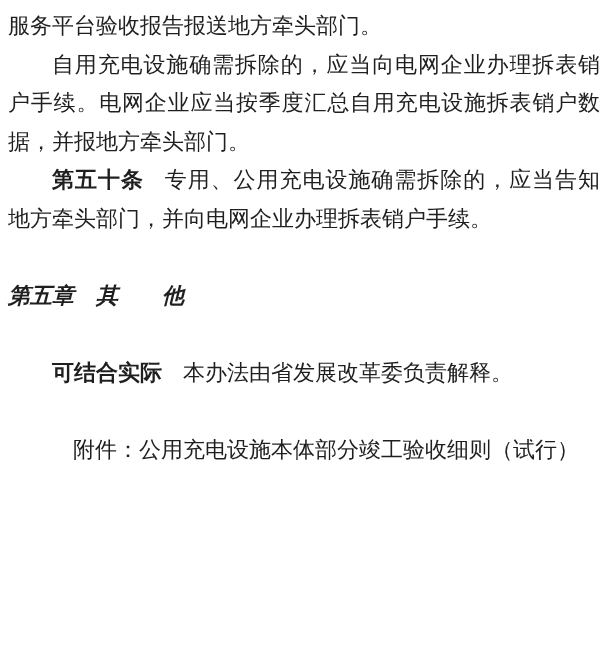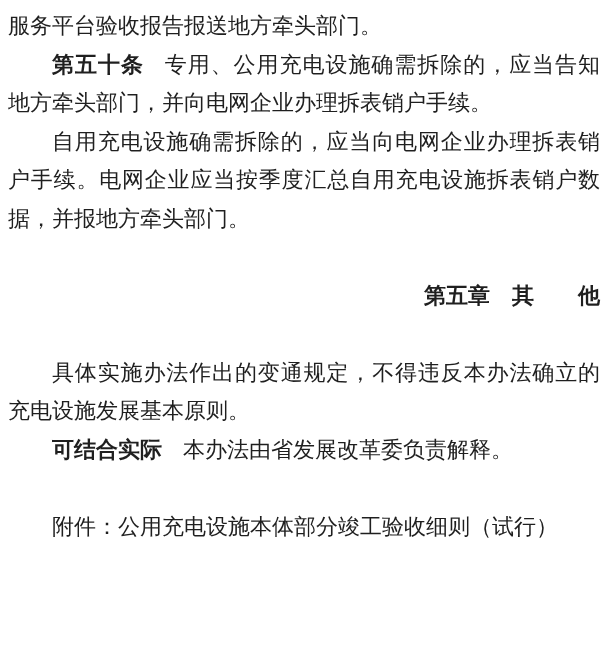--- a/index.html
+++ b/index.html
@@ -29,47 +29,47 @@
   }
   .para.indent {
     text-indent: 2em;
   }
   .term {
     font-weight: bold;
     margin-right: 0.95em;
   }
   .chapter-heading {
     margin: 38.5px 0;
-    text-align: right;
+    text-align: left;
     font-weight: bold;
     white-space: pre;
+    font-style: italic;
   }
   .attachment {
     margin-top: 38.5px;
     text-indent: 2em;
-    text-align: left;
+    text-align: center;
   }
 </style>
 </head>
 <body>
 
 <div class="page">
 
   <p class="para">服务平台验收报告报送地方牵头部门。</p>
 
+  <p class="para indent">自用充电设施确需拆除的，应当向电网企业办理拆表销户手续。电网企业应当按季度汇总自用充电设施拆表销户数据，并报地方牵头部门。</p>
+
   <p class="para indent">
     <span class="term">第五十条</span><span>专用、公用充电设施确需拆除的，应当告知地方牵头部门，并向电网企业办理拆表销户手续。</span>
   </p>
 
-  <p class="para indent">自用充电设施确需拆除的，应当向电网企业办理拆表销户手续。电网企业应当按季度汇总自用充电设施拆表销户数据，并报地方牵头部门。</p>
-
   <h2 class="chapter-heading" style="font-size:22px;">第五章　其　　他</h2>
 
 
-  <p class="para indent">具体实施办法作出的变通规定，不得违反本办法确立的充电设施发展基本原则。</p>
 
   <p class="para indent">
     <span class="term">可结合实际</span><span>本办法由省发展改革委负责解释。</span>
   </p>
 
 
   <p class="para attachment">
     <span>附件：</span><span>公用充电设施本体部分竣工验收细则（试行）</span>
   </p>
 

